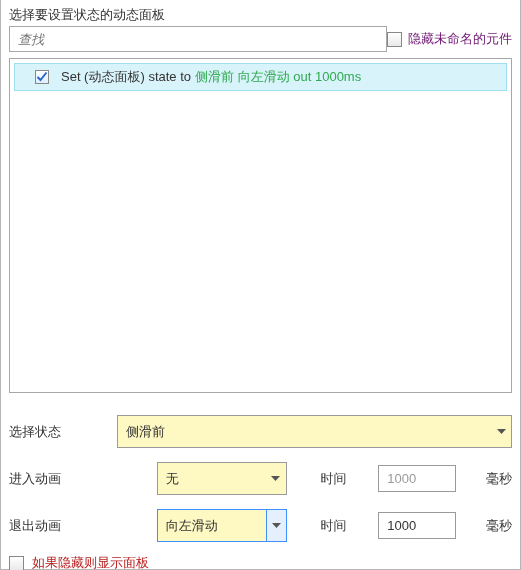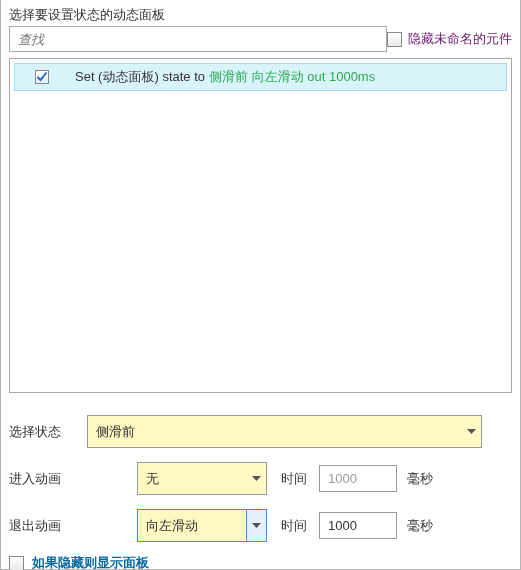--- a/index.html
+++ b/index.html
@@ -72,21 +72,21 @@
   
   .listbox {
     border: 1px solid #a8a8a8;
     height: 335px;
     background: #fff;
     padding: 4px;
   }
   .listitem {
     display: flex;
     align-items: center;
-    gap: 26px;
+    gap: 12px;
     padding: 4px 6px 4px 20px;
     background: #d9f3fb;
     border: 1px solid #9fdff2;
     text-align: right;
   }
   .listitem .cb-wrap {
     flex: 0 0 auto;
     display: flex;
     align-items: center;
   }
@@ -100,20 +100,21 @@
   .listitem .text .green { color: #2fa94f; }
 
   
   .controls {
     margin-top: 22px;
   }
   .row {
     display: flex;
     align-items: center;
     margin-bottom: 14px;
+    justify-content: space-between;
   }
   .row .label {
     width: 78px;
     color: #333;
   }
   .combo {
     display: flex;
     align-items: center;
     justify-content: space-between;
     border: 1px solid #9a9a9a;
@@ -162,25 +163,24 @@
     color: #333;
   }
 
   .controls .row.anim .label { width: 128px; }
   .controls .row.anim .combo.mid { margin-left: 0; }
 
   .bottom-check-row {
     display: flex;
     align-items: center;
     gap: 8px;
-    color: #0369a1;
+    color: #b91c1c;
     margin-top: 4px;
     height: 14px;
     overflow: hidden;
-    font-weight: bold;
   }
 
   
   .combo .arrow-btn {
     height: 100%;
     width: 20px;
     margin-right: -6px;
     display: flex;
     align-items: center;
     justify-content: center;

